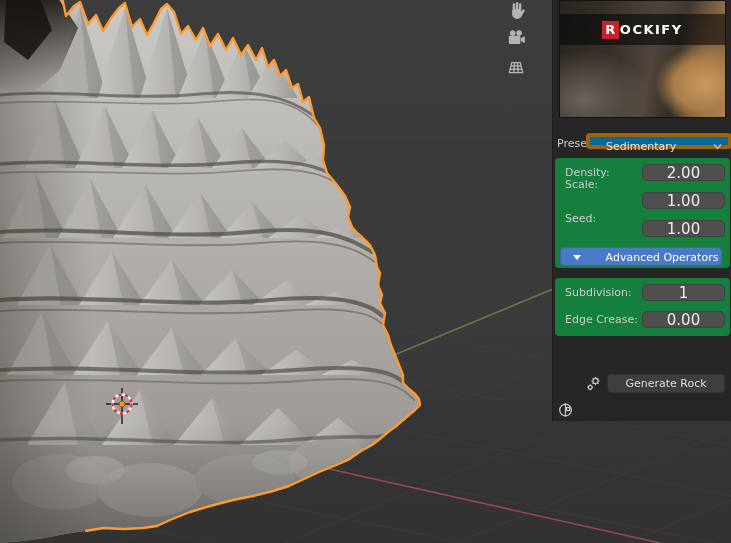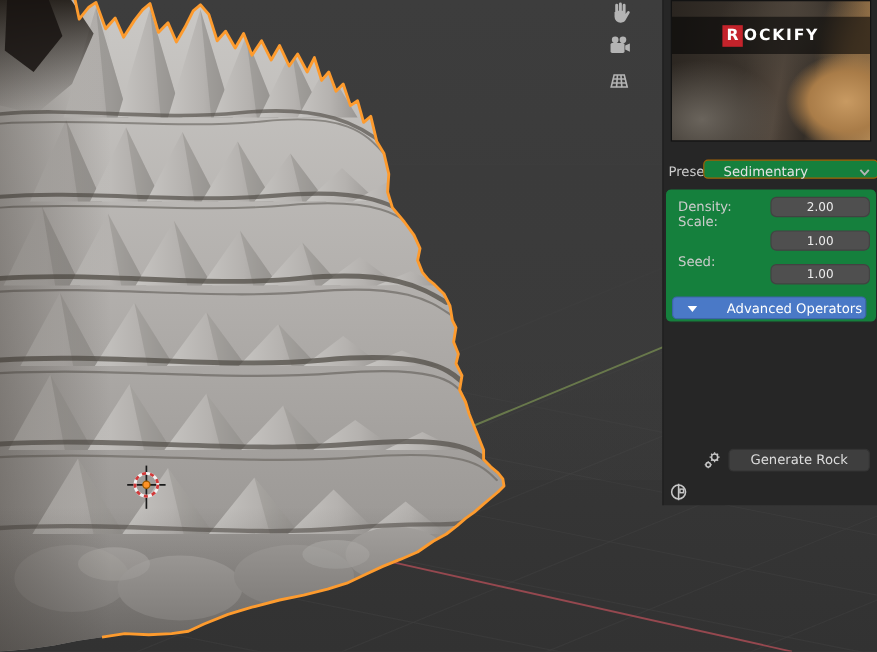--- a/index.html
+++ b/index.html
@@ -36,35 +36,35 @@
   }
   #banner-band .brand{
     color:#fff;font-weight:bold;font-size:13px;letter-spacing:1.5px;line-height:1;
   }
   #banner-band .brand-r{
     background:#c4232b;color:#fff;padding:1px 2px 2px 3px;margin-right:1px;
   }
   .row-label{color:#cccccc;font-size:11px;line-height:17px;}
   #preset-row{left:4px;top:133px;width:172px;height:20px;}
   #preset-select{
-    left:29px;top:0;width:146px;height:16px;background:#15803d;border-radius:4px;
+    left:29px;top:0;width:146px;height:16px;background:#0369a1;border-radius:4px;
     color:#e3e3e3;font-size:11px;line-height:20px;padding-left:16px;box-sizing:border-box;
-    border:1px solid #a16207;
+    border:4px solid #a16207;
   }
   #preset-chevron{right:6px;top:6px;width:9px;height:7px;}
   .box{
     left:1px;width:177px;background:#15803d;border-radius:5px;
     border:1px solid #262626;box-sizing:border-box;
   }
   #box-main{top:157px;height:112px;}
   #box-adv{top:277px;height:60px;}
   #box-layers{top:342px;height:26px;}
   .num-field{
     left:87px;width:83px;height:17px;background:#4f4f4f;border-radius:5px;
-    color:#ececec;font-size:10px;line-height:17px;text-align:center;
+    color:#ececec;font-size:15px;line-height:17px;text-align:center;
     border:1px solid #424242;box-sizing:border-box;
   }
   .field-label{left:10px;}
   #adv-btn{
     left:5px;top:89px;width:162px;height:19px;background:#4a79c7;border-radius:4px;
     color:#ffffff;font-size:11px;line-height:19px;text-align:center;
     border:1px solid #3c64a8;box-sizing:border-box;padding-left:42px;
   }
   #adv-btn .tri{
     position:absolute;left:12px;top:7px;width:0;height:0;
@@ -324,20 +324,26 @@
     <span class="row-label abs field-label" style="top:18px">Scale:</span>
     <div class="num-field abs" style="top:34px"><span>1.00</span></div>
     <span class="row-label abs field-label" style="top:52px">Seed:</span>
     <div class="num-field abs" style="top:62px"><span>1.00</span></div>
     <div id="adv-btn" class="abs">
       <span class="tri"></span>
       <span>Advanced Operators</span>
     </div>
   </div>
 
+  <div id="box-adv" class="abs box">
+    <span class="row-label abs field-label" style="top:6px">Subdivision:</span>
+    <div class="num-field abs" style="top:6px"><span>1</span></div>
+    <span class="row-label abs field-label" style="top:33px">Edge Crease:</span>
+    <div class="num-field abs" style="top:33px"><span>0.00</span></div>
+  </div>
 
 
   <div id="generate-row" class="abs">
     <svg class="abs mini-icon" style="left:6px" viewBox="0 0 18 18">
       <g stroke="#c6c6c6" stroke-width="1.3" fill="none">
         <circle cx="10.5" cy="6" r="2.6"></circle>
         <g stroke-width="1.1">
           <line x1="10.5" y1="1.8" x2="10.5" y2="3.2"></line>
             <line x1="10.5" y1="8.8" x2="10.5" y2="10.2"></line>
           <line x1="6.3" y1="6" x2="7.7" y2="6"></line>

